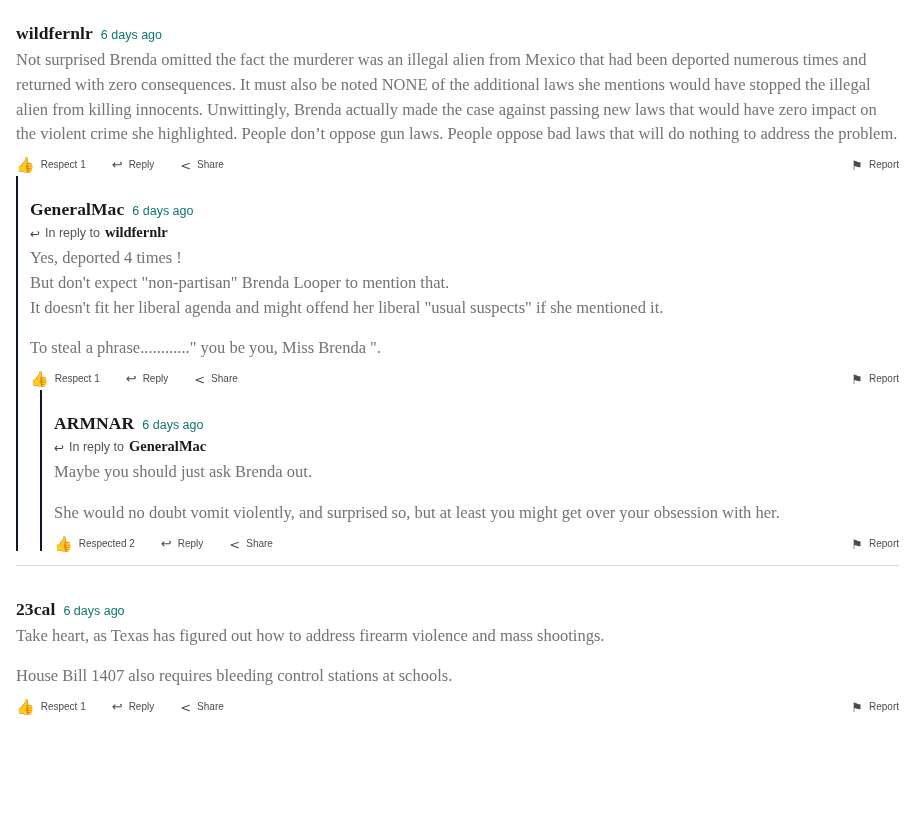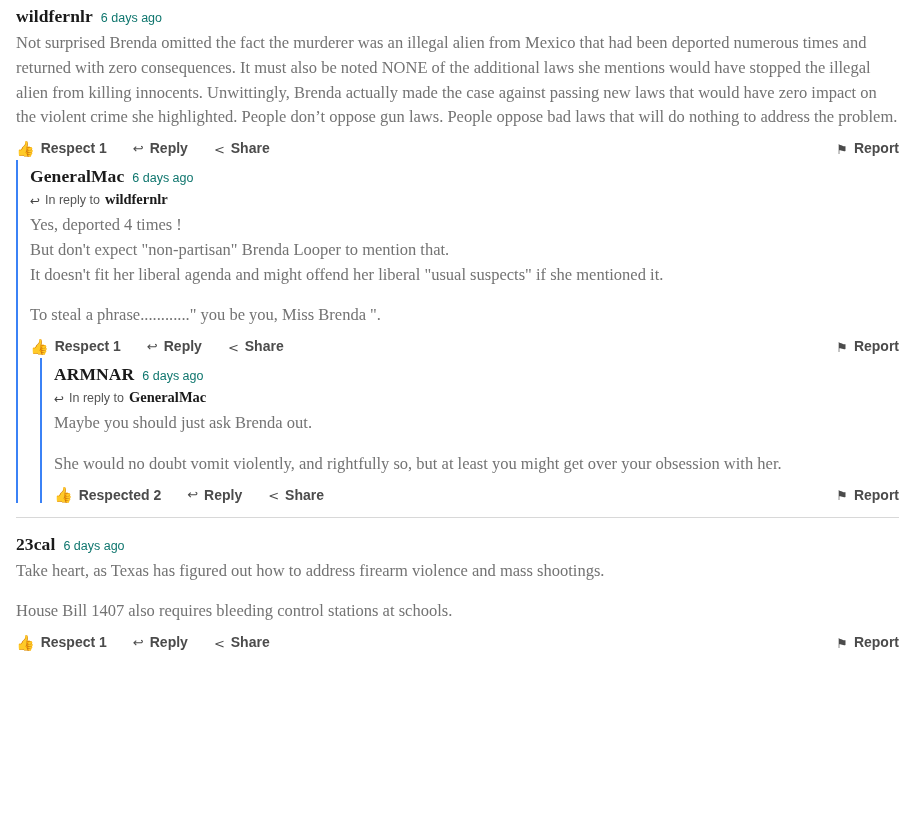--- a/index.html
+++ b/index.html
@@ -15,24 +15,24 @@
     color: #222222;
     -webkit-font-smoothing: antialiased;
   }
   .thread {
     width: 915px;
     padding: 0 16px;
   }
 
   
   .comment {
-    padding-top: 4px;
+    padding-top: 21px;
   }
   .comment.nested {
-    border-left: 2px solid #3b82f6;
+    border-left: 2px solid #0f172a;
     padding-left: 12px;
     margin-left: 0px;
   }
   .comment.level2 {
     margin-left: 10px;
   }
 
   .chead {
     display: flex;
     align-items: baseline;
@@ -112,21 +112,21 @@
     cursor: pointer;
     white-space: nowrap;
   }
   .act .ic {
     font-family: "DejaVu Sans", sans-serif;
     font-size: 14px;
     line-height: 1;
     color: #4b4b4b;
     display: inline-block;
   }
-  .act .lbl { font-weight: bold; font-size: 14px; }
+  .act .lbl { font-weight: normal; font-size: 10px; }
   .act .ic.thumb { font-size: 15px; transform: translateY(1px); }
   .act .ic.arrow { font-size: 13px; transform: translateY(0px); }
   .act .ic.share { font-size: 13px; transform: translateY(1px); }
   .act .ic.flag  { font-size: 13px; transform: translateY(1px); }
 
   .divider {
     border: 0;
     border-top: 1px solid #d8d8d8;
     margin: 14px 0 10px 0;
   }
@@ -209,21 +209,21 @@
           <span class="author">ARMNAR</span>
           <span class="time">6 days ago</span>
         </div>
         <div class="inreply">
           <span class="reply-arrow">↩</span>
           <span>In reply to</span>
           <span class="target">GeneralMac</span>
         </div>
         <div class="body">
           <p class="tight">Maybe you should just ask Brenda out.</p>
-          <p class="gap">She would no doubt vomit violently, and rightfully so, but at least you might get over your obsession with her.</p>
+          <p class="gap">She would no doubt vomit violently, and surprised so, but at least you might get over your obsession with her.</p>
         </div>
         <div class="actions">
           <div class="grp">
             <span class="act">
               <span class="ic thumb">👍</span>
               <span class="lbl">Respected 2</span>
             </span>
             <span class="act">
               <span class="ic arrow">↩</span>
               <span class="lbl">Reply</span>

